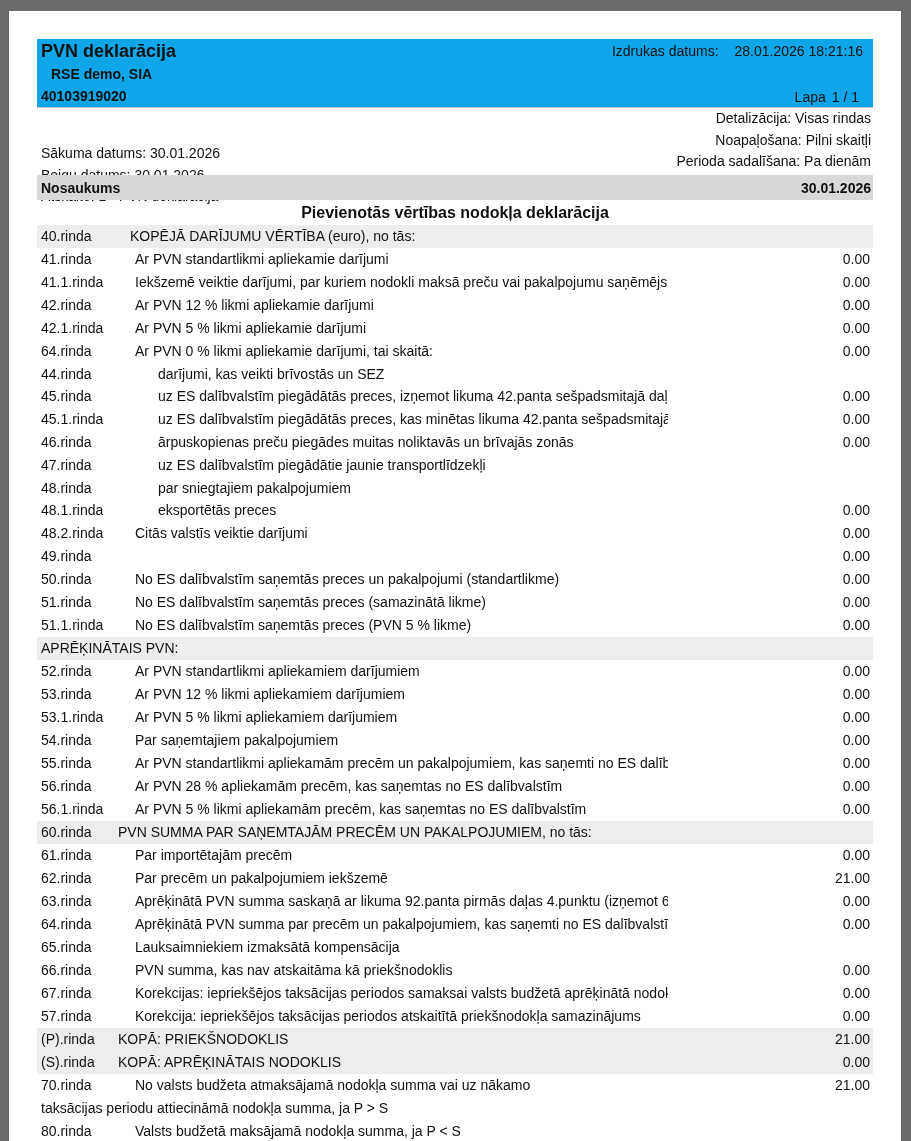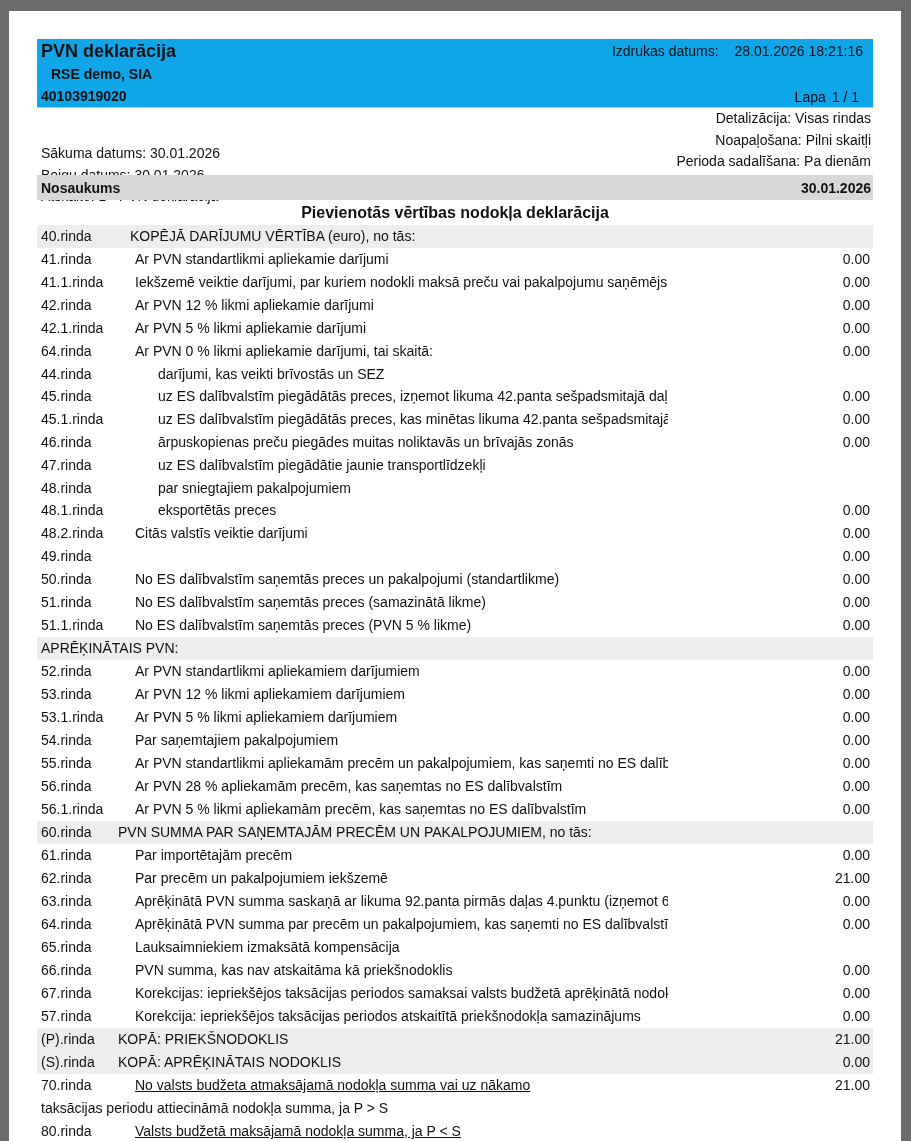--- a/index.html
+++ b/index.html
@@ -35,21 +35,21 @@
   .doc-title { height: 25px; text-align: center; font-size: 16px; font-weight: bold; line-height: 26px; }
   .row { position: relative; height: 23px; font-size: 14px; }
   .row.short { height: 22.5px; }
   .row.gray { background: #ededed; }
   .row .code { position: absolute; left: 4px; top: 3px; white-space: nowrap; }
   .row .desc { position: absolute; top: 3px; white-space: nowrap; overflow: hidden; }
   .row .desc.l0 { left: 93px; width: 540px; }
   .row .desc.l1 { left: 98px; width: 533px; }
   .row .desc.l2 { left: 121px; width: 510px; }
   .row .desc.lt { left: 81px; width: 552px; }
-  .row .desc.l70 { left: 98px; width: 533px; text-decoration: underline; }
+  .row .desc.l70 { left: 98px; width: 533px; }
   .row .val { position: absolute; right: 3px; top: 3px; }
   .row.section .sec { position: absolute; left: 4px; top: 3px; }
   .wrap-line { height: 23px; font-size: 14px; position: relative; }
   .wrap-line span { position: absolute; left: 4px; top: 3px; white-space: nowrap; }
 </style>
 </head>
 <body>
 
 <div class="page">
   <div class="content">

